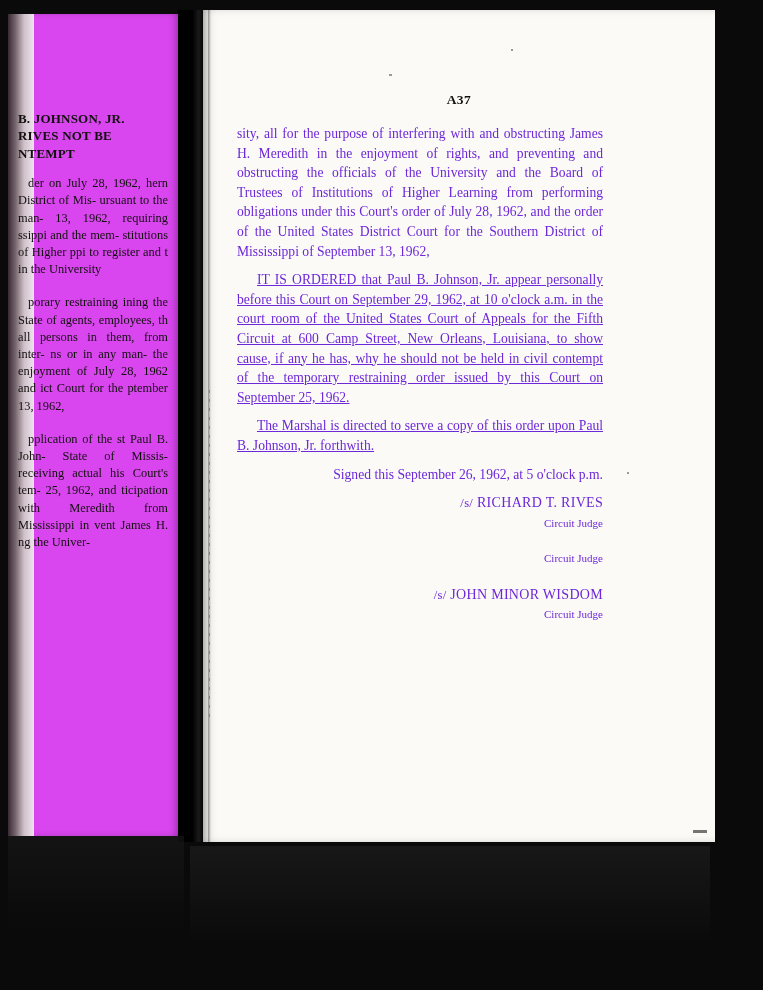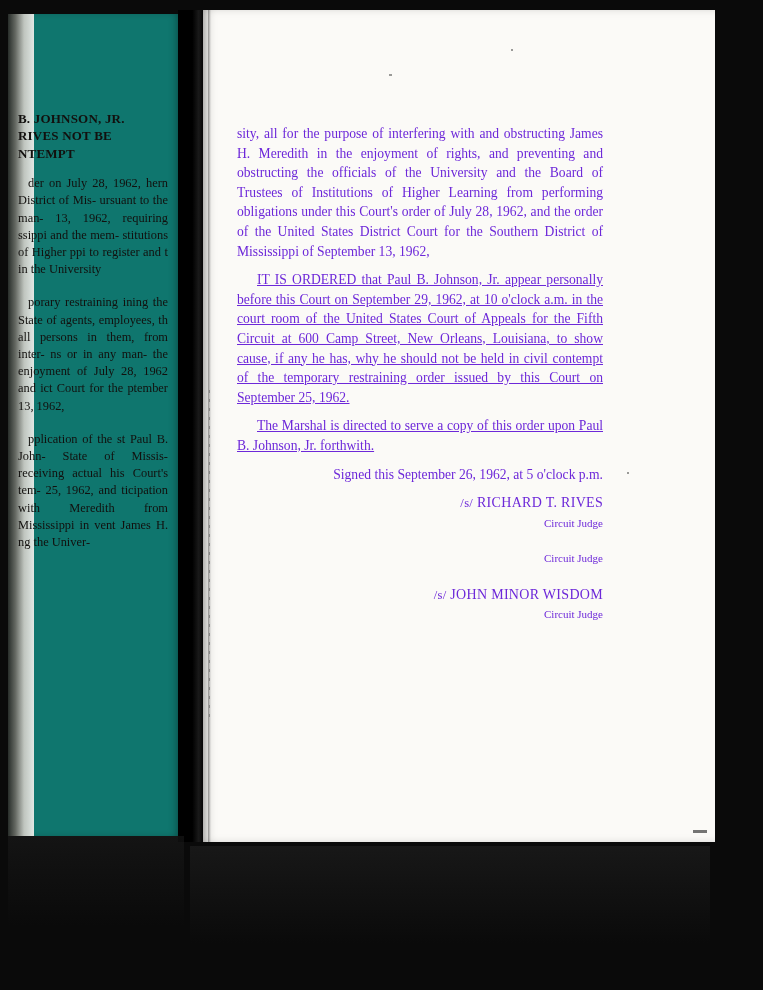--- a/index.html
+++ b/index.html
@@ -20,21 +20,21 @@
     background: #0a0a0a;
   }
 
   
   .page-left {
     position: absolute;
     left: 8px;
     top: 14px;
     width: 172px;
     height: 822px;
-    background: #0f766e;
+    background: #d946ef;
     box-shadow: inset -6px 0 10px -4px rgba(0,0,0,0.45);
     overflow: hidden;
   }
   .page-left .edge-smudge {
     position: absolute;
     left: 0;
     top: 0;
     width: 26px;
     height: 100%;
     background: linear-gradient(90deg, #2a2724 0%, #6b6660 28%, #cfccc6 62%, #f2f1ee 100%);
@@ -195,20 +195,21 @@
       <p class="tight">porary restraining ining the State of agents, employees, th all persons in them, from inter- ns or in any man- the enjoyment of July 28, 1962 and ict Court for the ptember 13, 1962,</p>
       <p>pplication of the st Paul B. John- State of Missis- receiving actual his Court's tem- 25, 1962, and ticipation with Meredith from Mississippi in vent James H. ng the Univer-</p>
     </div>
   </div>
 
   <div class="gutter"></div>
 
   <div class="page-right">
     <div class="inner-margin-line"></div>
 
+    <div class="folio">A37</div>
 
     <div class="body">
       <p class="noind">sity, all for the purpose of interfering with and obstructing James H. Meredith in the enjoyment of rights, and preventing and obstructing the officials of the University and the Board of Trustees of Institutions of Higher Learning from performing obligations under this Court's order of July 28, 1962, and the order of the United States District Court for the Southern District of Mississippi of September 13, 1962,</p>
       <p class="ind">IT IS ORDERED that Paul B. Johnson, Jr. appear personally before this Court on September 29, 1962, at 10 o'clock a.m. in the court room of the United States Court of Appeals for the Fifth Circuit at 600 Camp Street, New Orleans, Louisiana, to show cause, if any he has, why he should not be held in civil contempt of the temporary restraining order issued by this Court on September 25, 1962.</p>
       <p class="ind">The Marshal is directed to serve a copy of this order upon Paul B. Johnson, Jr. forthwith.</p>
 
       <p class="signed">Signed this September 26, 1962, at 5 o'clock p.m.</p>
 
       <div class="sig-block">
         <div class="sig">

